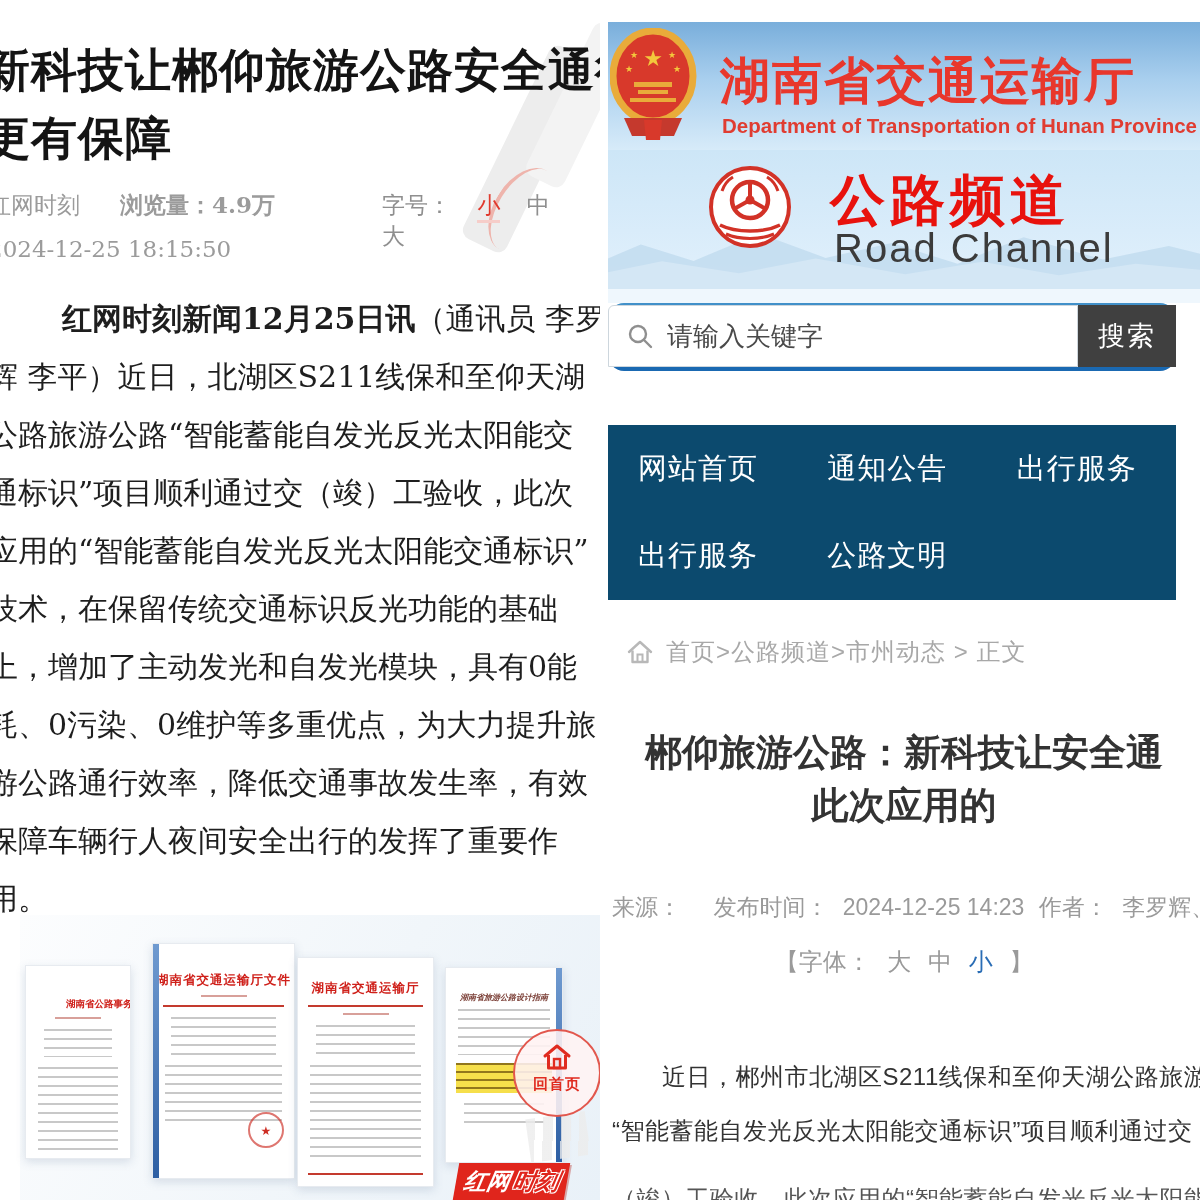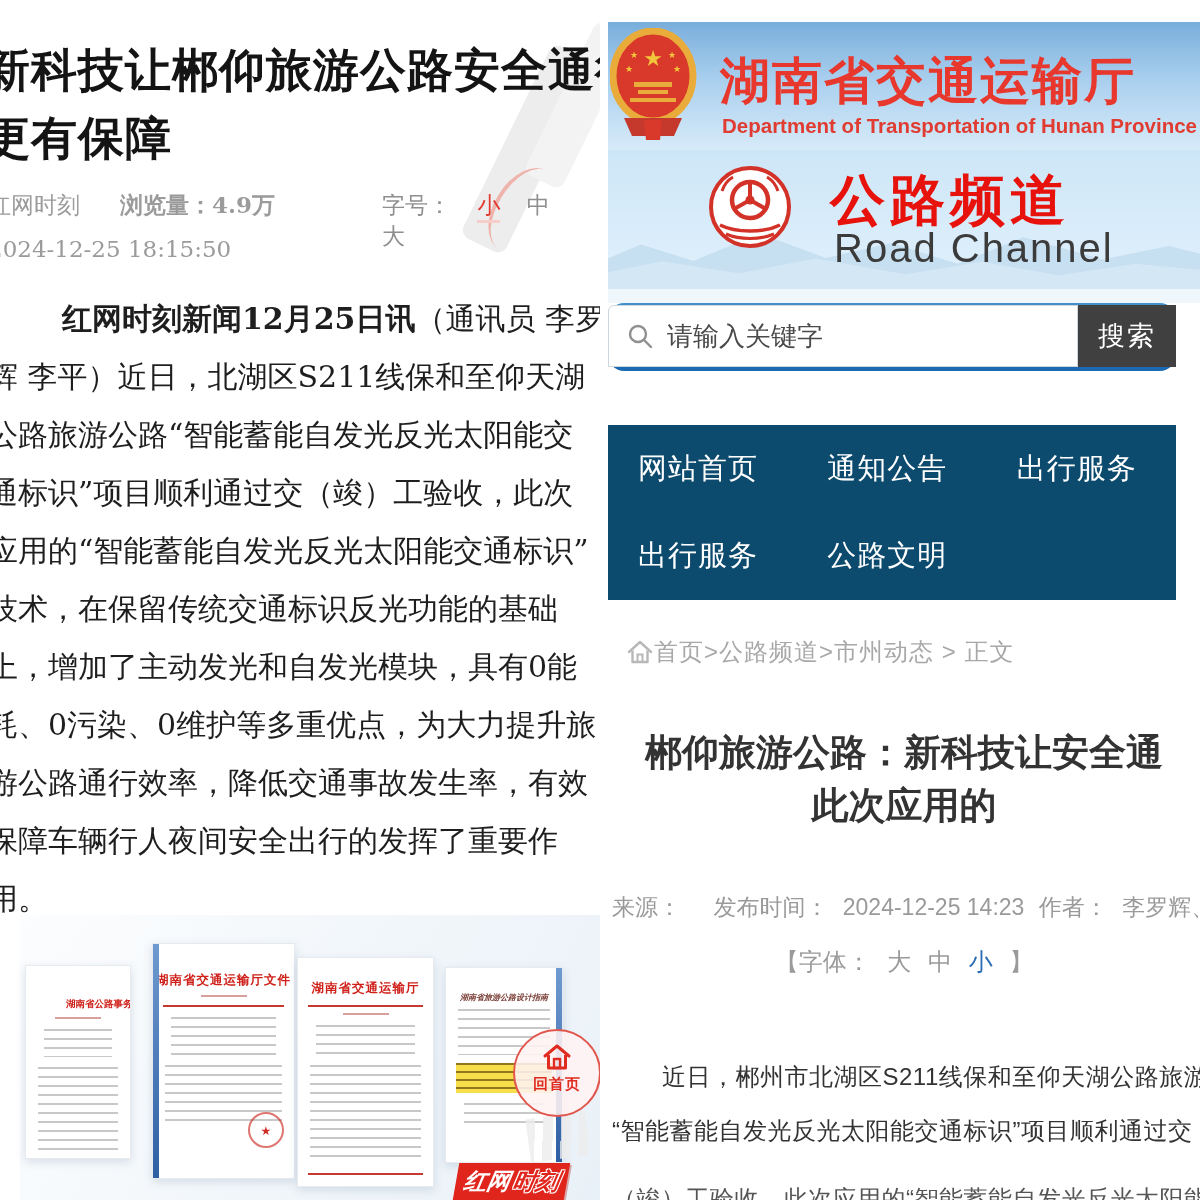--- a/index.html
+++ b/index.html
@@ -86,21 +86,21 @@
   .rs-field svg { margin-left:18px; flex:none; }
   .rs-input { flex:1; border:none; outline:none; font-size:26px; color:#444; margin-left:14px; height:50px;
               font-family:"Liberation Sans",sans-serif; background:transparent; }
   .rs-input::placeholder { color:#4a4a4a; opacity:1; }
   .rs-btn { width:98px; background:#404040; color:#fff; font-size:27px; border:none;
             display:flex; align-items:center; justify-content:center; cursor:pointer; letter-spacing:2px;
             font-family:"Liberation Sans",sans-serif; }
   .rp-nav { position:absolute; left:0; top:425px; width:568px; height:175px; background:#0c4a6e;
             display:grid; grid-template-columns:1fr 1fr 1fr; grid-template-rows:1fr 1fr; align-items:center; }
   .rp-nav .nav-item { color:#fff; font-size:29px; padding-left:30px; letter-spacing:1px; cursor:pointer; white-space:nowrap; }
-  .rp-crumb { position:absolute; left:18px; top:632px; height:40px; display:flex; align-items:center; }
+  .rp-crumb { position:absolute; left:18px; top:632px; height:40px; display:flex; align-items:center; gap:12px; }
   .rp-crumb .crumb-text { font-size:24px; color:#a8a8a8; letter-spacing:1px; }
   .rp-art-title { position:absolute; left:0; top:726px; width:592px; text-align:center;
                   font-size:37px; font-weight:bold; color:#333; line-height:53px; }
   .rp-meta { position:absolute; left:0; top:892px; width:592px; text-align:center; font-size:23px; color:#9a9a9a; white-space:nowrap; }
   .rp-meta span { margin:0 4px; }
   .rp-meta .gap { margin-right:22px; }
   .rp-fontrow { position:absolute; left:0; top:946px; width:592px; text-align:center; font-size:24px; color:#9a9a9a; }
   .rp-fontrow span { margin:0 5px; }
   .rf-small { color:#2a6db5; cursor:pointer; }
   .rf-opt { cursor:pointer; }

